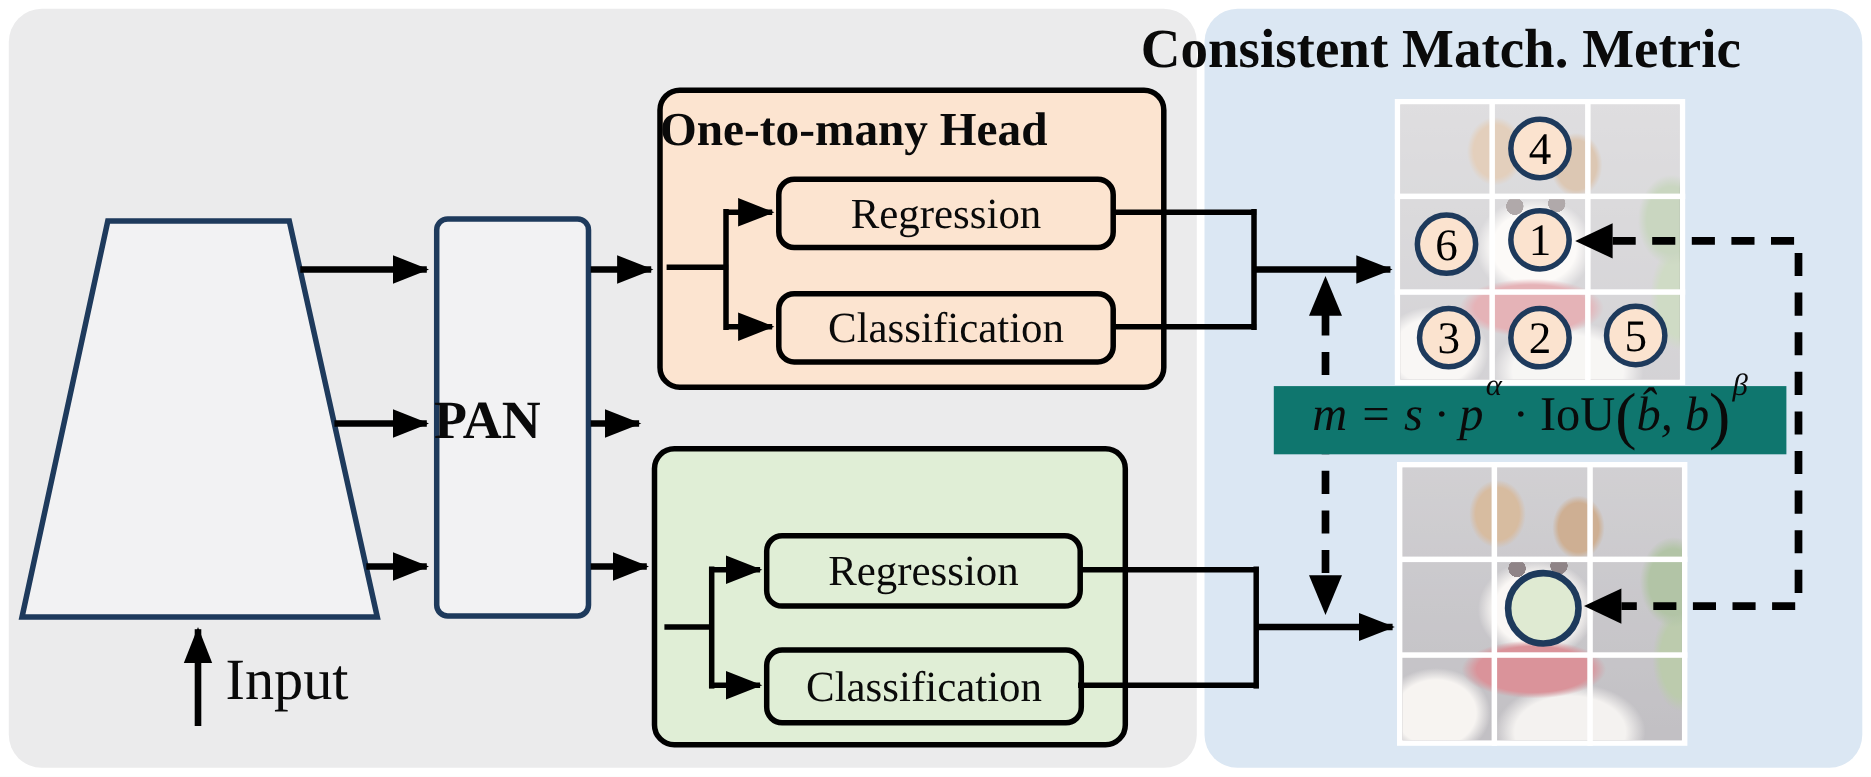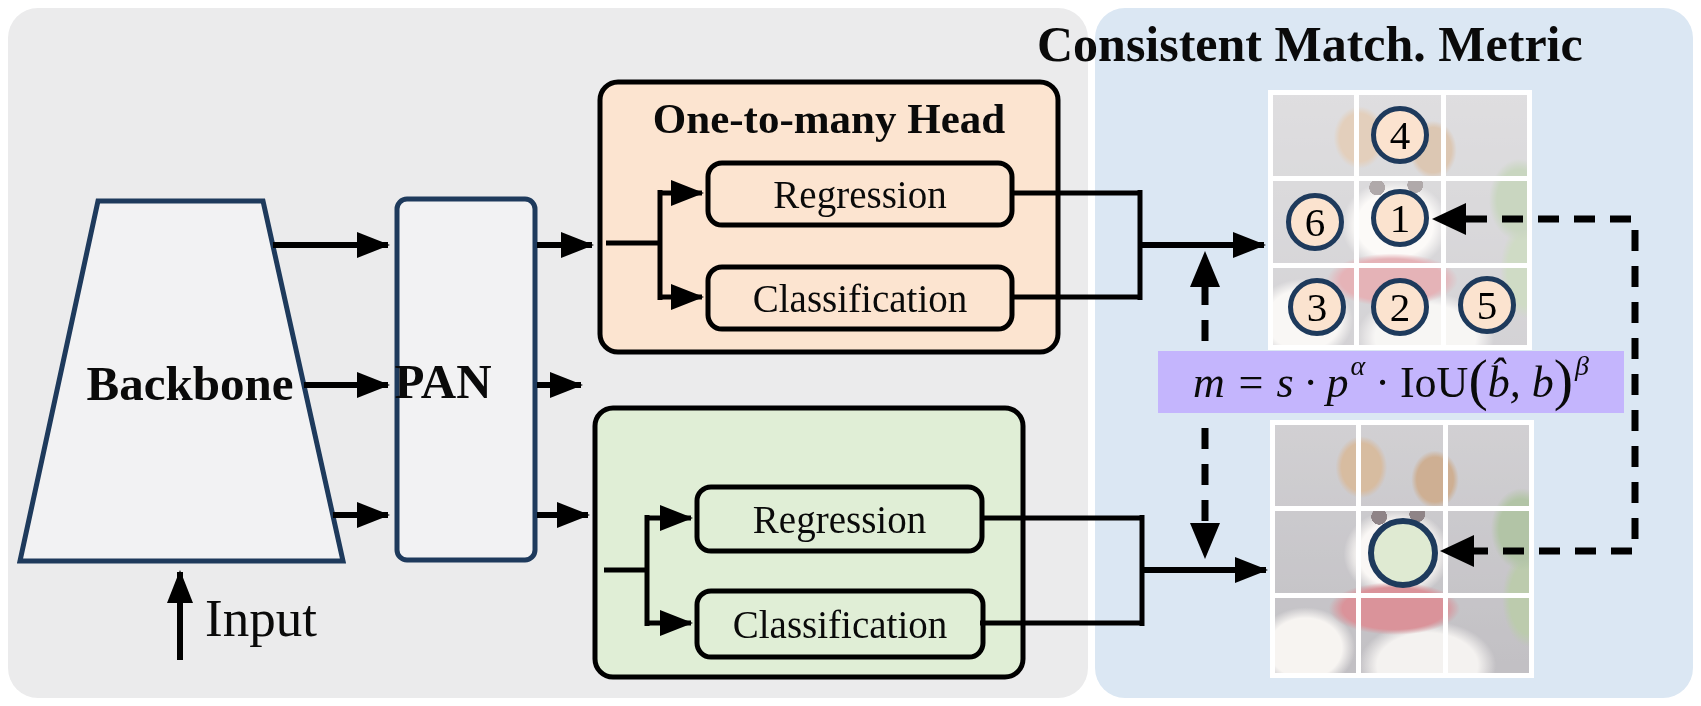--- a/index.html
+++ b/index.html
@@ -15,21 +15,21 @@
   .panel-title{font-weight:bold;font-size:50px;line-height:56px;white-space:nowrap;}
   .title-left{left:28px;top:16px;}
   .title-right{left:1037px;top:16px;}
   
   .overlay{left:0;top:0;width:1701px;height:706px;pointer-events:none;}
   
   .lbl{display:flex;align-items:center;justify-content:center;white-space:nowrap;}
   .lbl-backbone{left:70px;top:352px;width:240px;height:62px;font-size:49px;font-weight:bold;}
   .lbl-pan{left:374px;top:350px;width:138px;height:62px;font-size:49px;font-weight:bold;}
   .lbl-input{left:205px;top:588px;font-size:53px;}
-  .head-title{font-weight:bold;font-size:43px;line-height:48px;text-align:center;}
+  .head-title{font-weight:bold;font-size:43px;line-height:48px;text-align:left;}
   .t-many{left:600px;top:95px;width:458px;}
   .t-one{left:595px;top:420px;width:428px;}
   .box-lbl{font-size:39px;}
   .l-many-reg{left:708px;top:163px;width:304px;height:62px;}
   .l-many-cls{left:708px;top:267px;width:304px;height:62px;}
   .l-one-reg{left:697px;top:487px;width:285px;height:64px;}
   .l-one-cls{left:697px;top:591px;width:286px;height:66px;}
   
   .grid{background:#ffffff;}
   .grid-top{left:1268px;top:90px;width:264px;height:260px;}
@@ -62,22 +62,22 @@
     position:absolute;width:58px;height:58px;border-radius:50%;
     border:5px solid #1e3a5c;background:#fbe3cf;box-sizing:border-box;
     display:flex;align-items:center;justify-content:center;
     font-size:41px;line-height:1;color:#000;
   }
   .c4{left:103px;top:16px;}  .c6{left:18px;top:103px;}  .c1{left:103px;top:99px;}
   .c3{left:20px;top:188px;}  .c2{left:103px;top:188px;} .c5{left:190px;top:186px;}
   .circle-big{width:70px;height:70px;border-width:6px;background:#dfead2;left:98px;top:98px;}
   
   .formula{
-    left:1158px;top:351px;width:466px;height:62px;background:#c4b5fd;
-    display:flex;align-items:center;justify-content:center;
+    left:1158px;top:351px;width:466px;height:62px;background:#0f766e;
+    display:flex;align-items:flex-start;justify-content:center;
     font-size:44px;white-space:pre;z-index:10;
   }
   .it{font-style:italic;}
   .rm{font-style:normal;}
   .paren{font-style:normal;font-size:58px;line-height:1;position:relative;top:-2px;}
   .fsup{font-style:italic;font-size:28px;position:relative;top:-16px;margin-left:2px;}
   .fdot{margin:0 10px;font-style:normal;}
 </style>
 </head>
 <body>
@@ -200,21 +200,20 @@
 
     <g>
       <path d="M1466,219 H1635 V551 H1474" fill="none" stroke="#000" stroke-width="7" stroke-dasharray="21 15"></path>
       <polygon points="1432,219 1466,203 1466,235" fill="#000"></polygon>
       <polygon points="1440,551 1474,535 1474,567" fill="#000"></polygon>
     </g>
   </svg>
 
   <div class="abs panel-title title-right">Consistent Match. Metric</div>
 
-  <div class="abs lbl lbl-backbone">Backbone</div>
   <div class="abs lbl lbl-pan">PAN</div>
   <div class="abs lbl-input">Input</div>
 
   <div class="abs head-title t-many">One-to-many Head</div>
   <div class="abs lbl box-lbl l-many-reg">Regression</div>
   <div class="abs lbl box-lbl l-many-cls">Classification</div>
 
   <div class="abs lbl box-lbl l-one-reg">Regression</div>
   <div class="abs lbl box-lbl l-one-cls">Classification</div>
 

